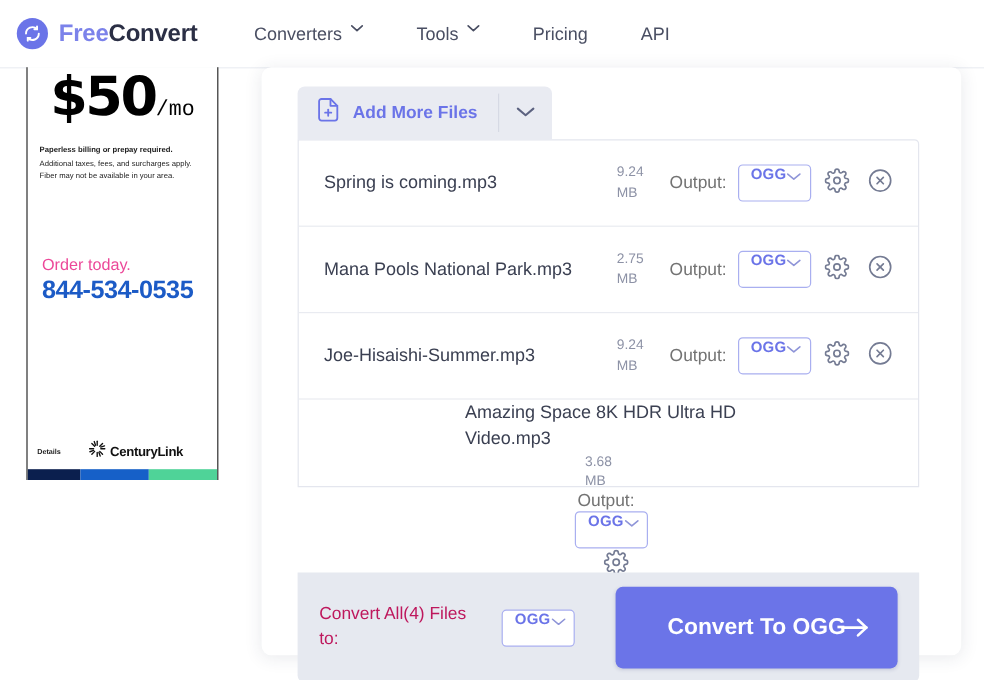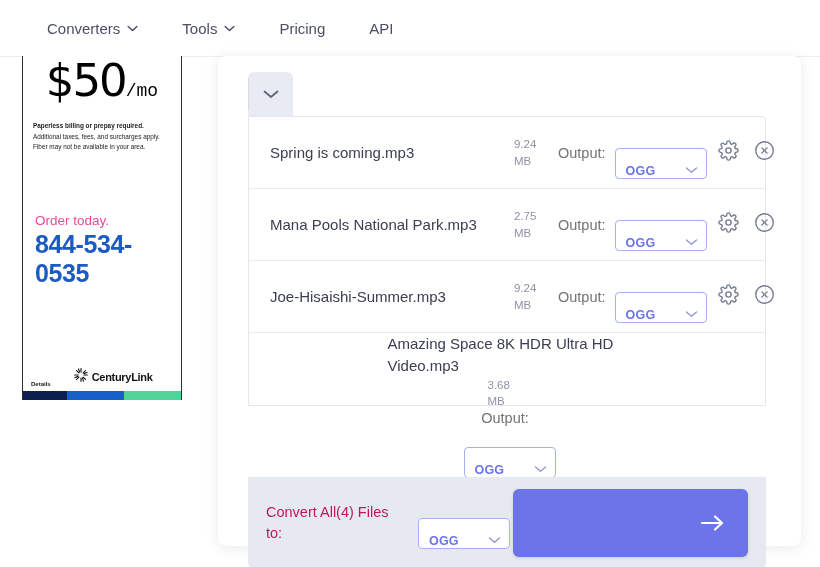--- a/index.html
+++ b/index.html
@@ -24,21 +24,21 @@
     background: #6b74e8;
     display: flex; align-items: center; justify-content: center;
     margin-right: 9px;
   }
   .brand-text { font-size: 20px; font-weight: bold; letter-spacing: -0.2px; }
   .brand-free { color: #7b82ea; }
   .brand-convert { color: #2b2f45; }
 
   .nav-links { display: flex; align-items: center; margin-left: 47px; }
   .nav-item {
-    display: flex; align-items: center;
+    display: flex; align-items: flex-start;
     font-size: 15px; color: #4a4f63;
     margin-right: 44px; cursor: pointer;
     white-space: nowrap;
   }
   .nav-item .caret { margin-left: 7px; display: inline-flex; }
 
   
   .ad {
     position: absolute; left: 22px; top: 56px;
     width: 160px; height: 344px;
@@ -46,40 +46,40 @@
     border-left: 1px solid #2d2d2d;
     border-right: 1px solid #2d2d2d;
     overflow: hidden;
   }
   .ad-price {
     margin-top: 2px; text-align: center;
     font-family: "DejaVu Sans", sans-serif;
     color: #000;
     line-height: 1;
   }
-  .ad-price .amt { font-size: 45px; font-weight: normal; letter-spacing: -2px; }
+  .ad-price .amt { font-size: 45px; font-weight: bold; letter-spacing: -2px; }
   .ad-price .per { font-size: 18px; font-weight: normal; font-family: Liberation Mono, monospace; }
   .ad-fine {
     margin: 18px 10px 0 10px;
     font-size: 6.4px; line-height: 1.65; color: #1b1b1b;
     font-family: "Liberation Sans", sans-serif;
   }
   .ad-fine b { font-weight: bold; }
   .ad-order {
     margin: 60px 0 0 12px;
     font-size: 13.5px; color: #ec4899; font-weight: normal;
   }
   .ad-phone {
     margin: 2px 0 0 12px;
-    font-size: 25px; font-weight: bold; color: #1c5bc6;
+    font-size: 21px; font-weight: bold; color: #1c5bc6;
     letter-spacing: -0.4px;
   }
   .ad-footer {
     position: absolute; left: 0; bottom: 13px; width: 100%;
-    display: flex; align-items: flex-end;
+    display: flex; align-items: center;
   }
   .ad-details { font-size: 6px; color: #1b1b1b; margin-left: 8px; font-weight: bold; }
   .ad-clink { display: flex; align-items: center; margin-left: 22px; }
   .ad-clink-text {
     font-size: 11px; font-weight: bold; color: #111; margin-left: 3px;
     letter-spacing: -0.3px;
   }
   .ad-bar {
     position: absolute; left: 0; bottom: 0; width: 100%; height: 9px; display: flex;
   }
@@ -133,26 +133,25 @@
     font-size: 15px; color: #3b4052; line-height: 1.45;
     width: 244px; flex-shrink: 0;
   }
   .fsize {
     width: 34px; flex-shrink: 0;
     font-size: 11.5px; color: #8d92a6; line-height: 1.45;
     margin-right: 10px;
   }
   .outlabel { font-size: 14.5px; color: #737373; margin-right: 9px; white-space: nowrap; }
   .fmt-select {
-    display: flex; align-items: flex-end; justify-content: space-between;
-    width: 92px; height: 31px;
+    display: flex; align-items: flex-start; justify-content: space-between;
+    width: 61px; height: 31px;
     border: 1px solid #a9aff0; border-radius: 4px;
     padding: 0 8px 0 10px; cursor: pointer; background: #fff;
     flex-shrink: 0;
-    margin-top: 21px;
   }
   .fmt-select .fmt-val {
     font-size: 12.5px; color: #6b74e8; font-weight: bold; letter-spacing: 0.2px;
   }
   .icon-btn {
     width: 28px; height: 28px; margin-left: 8px;
     display: flex; align-items: center; justify-content: center;
     cursor: pointer; flex-shrink: 0;
   }
 
@@ -183,20 +182,33 @@
   }
   .convert-btn-arrow {
     position: absolute; right: 22px; top: 50%; transform: translateY(-50%);
     display: flex;
   }
 </style>
 </head>
 <body>
 
 <div class="navbar">
+  <div class="brand">
+    <span class="brand-mark">
+      <svg width="16" height="16" viewBox="0 0 24 24" fill="none" stroke="#ffffff" stroke-width="2.4" stroke-linecap="round">
+        <path d="M20 12a8 8 0 0 1-13.6 5.7"></path>
+        <path d="M4 12a8 8 0 0 1 13.6-5.7"></path>
+        <path d="M17.8 3.2v3.3h-3.3"></path>
+        <path d="M6.2 20.8v-3.3h3.3"></path>
+      </svg>
+    </span>
+    <span class="brand-text">
+      <span class="brand-free">Free</span><span class="brand-convert">Convert</span>
+    </span>
+  </div>
 
   <div class="nav-links">
     <div class="nav-item">
       <span>Converters</span>
       <span class="caret">
         <svg width="11" height="7" viewBox="0 0 12 8" fill="none" stroke="#4a4f63" stroke-width="1.6" stroke-linecap="round" stroke-linejoin="round">
             <path d="M1 1.8 6 6.4 11 1.8"></path>
           </svg>
       </span>
     </div>
@@ -257,20 +269,31 @@
   <div class="ad-bar">
     <i style="width:28%;background:#0b1f4e"></i>
     <i style="width:36%;background:#1660c8"></i>
     <i style="width:36%;background:#4fd398"></i>
   </div>
 </div>
 
 <div class="card">
 
   <div class="addmore">
+    <div class="addmore-main">
+      <span>
+        <svg width="19" height="21" viewBox="0 0 20 22" fill="none" stroke="#6b74e8" stroke-width="1.6" stroke-linecap="round" stroke-linejoin="round">
+          <path d="M12 1.5H4.2A2.2 2.2 0 0 0 2 3.7v14.6A2.2 2.2 0 0 0 4.2 20.5h11.6A2.2 2.2 0 0 0 18 18.3V7.5z"></path>
+          <path d="M12 1.5v6h6"></path>
+          <path d="M10 10.8v5.4"></path>
+            <path d="M7.3 13.5h5.4"></path>
+        </svg>
+      </span>
+      <span class="addmore-label">Add More Files</span>
+    </div>
     <div class="addmore-sep"></div>
     <div class="addmore-caret">
       <span>
         <svg width="16" height="10" viewBox="0 0 16 10" fill="none" stroke="#5c6280" stroke-width="1.7" stroke-linecap="round" stroke-linejoin="round">
             <path d="M1.5 2.5 8 8 14.5 2.5"></path>
           </svg>
       </span>
     </div>
   </div>
 
@@ -418,20 +441,21 @@
     <div class="convert-label">Convert All(4) Files to:</div>
     <div class="fmt-select">
       <span class="fmt-val">OGG</span>
       <span>
         <svg width="13" height="8" viewBox="0 0 14 9" fill="none" stroke="#8f95d8" stroke-width="1.5" stroke-linecap="round" stroke-linejoin="round">
             <path d="M1.3 2.3 7 7 12.7 2.3"></path>
           </svg>
       </span>
     </div>
     <div class="convert-btn">
+      <span class="convert-btn-text">Convert To OGG</span>
       <span class="convert-btn-arrow">
         <svg width="26" height="20" viewBox="0 0 26 20" fill="none" stroke="#ffffff" stroke-width="2.2" stroke-linecap="round" stroke-linejoin="round">
           <path d="M2 10h20"></path>
             <path d="M15 3.5 22 10l-7 6.5"></path>
         </svg>
       </span>
     </div>
   </div>
 
 </div>

